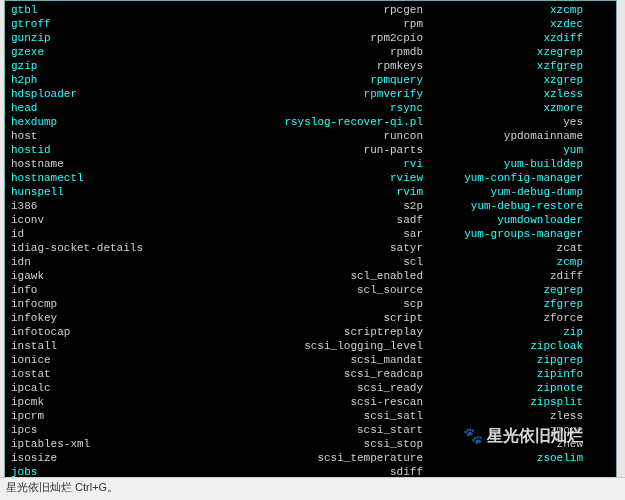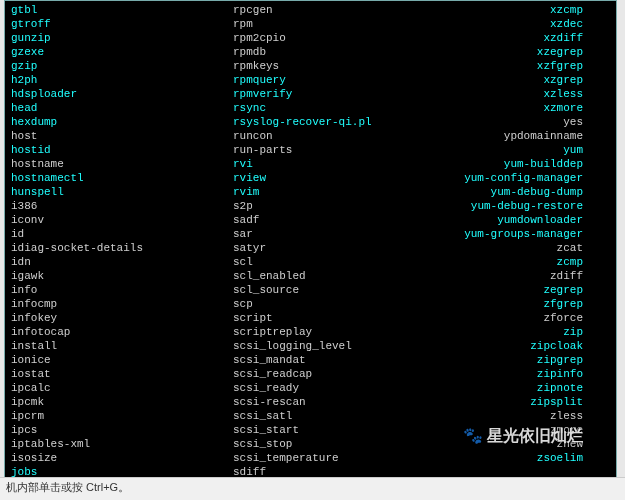--- a/index.html
+++ b/index.html
@@ -1,20 +1,20 @@
 <!DOCTYPE html>
 <html><head>
 <meta charset="utf-8">
 <style>
   html,body{margin:0;padding:0;width:625px;height:500px;overflow:hidden;background:#e8e8e8;font-family:"Courier New",monospace;font-size:11px;}
   .window{position:absolute;left:4px;top:0;width:611px;height:476px;background:#000;border:1px solid #7aa;}
   .term{padding:2px 6px;color:#20ffff;line-height:14px;}
   .col{display:inline-block;vertical-align:top;}
   .c1{width:222px;}
-  .c2{width:190px;}
+  .c2{width:190px;text-align:right;}
   .c3{width:160px;text-align:right;}
   .dim{color:#20ffff;}
   .wht{color:#cfcfcf;}
   .prompt{color:#cfcfcf;margin-top:1px;}
   .box{border:1px solid #d62222;padding:0 2px;margin-top:1px;}
   .watermark{position:absolute;right:33px;bottom:30px;color:rgba(255,255,255,0.85);font-family:Liberation Sans, sans-serif;font-size:16px;font-weight:600;text-shadow:0 0 3px #000;}
   .paw{display:inline-block;margin-right:4px;}
   .footer{position:absolute;left:0;bottom:0;width:625px;height:18px;background:#f0f0f0;color:#333;font-family:"Microsoft YaHei",sans-serif;font-size:11px;padding:2px 6px;border-top:1px solid #ccc;}
 </style>
 </head>
@@ -28,14 +28,14 @@
       <div class="prompt">972</div>
     </div>
     
   </div>
   <div class="watermark">
     <span class="paw">🐾</span><span>星光依旧灿烂</span>
   </div>
 </div>
 
 <div class="footer">
-  <span>机内部单击或按 Ctrl+G。</span>
+  <span>星光依旧灿烂 Ctrl+G。</span>
 </div>
 
 </body></html>

